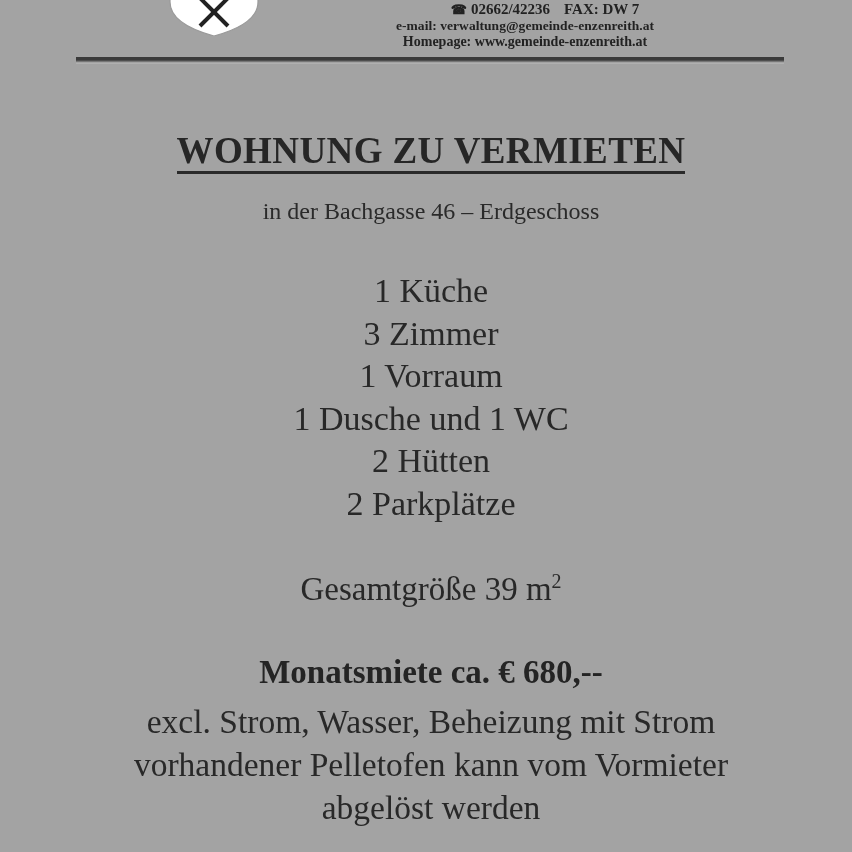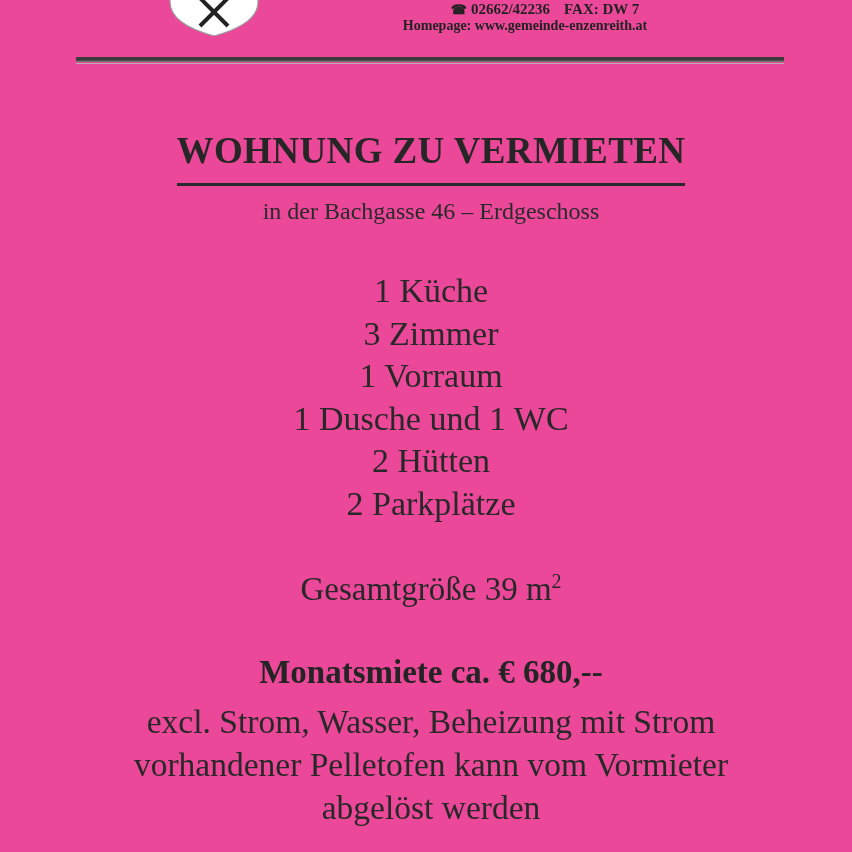--- a/index.html
+++ b/index.html
@@ -11,21 +11,21 @@
       width: 852px;
       height: 852px;
       position: relative;
       overflow: hidden;
       font-family: "Liberation Serif", "DejaVu Serif", serif;
       color: #2a2a2a;
     }
     .page {
       position: absolute;
       inset: 0;
-      background: #ec4899;
+      background: #a3a3a3;
     }
     
     .crest {
       position: absolute;
       left: 166px;
       top: -20px;
       width: 96px;
       height: 56px;
     }
     .crest svg { display: block; }
@@ -73,21 +73,21 @@
       width: 862px;
       text-align: center;
       font-weight: bold;
       font-size: 37px;
       letter-spacing: 0.4px;
       color: #262626;
     }
     .title span {
       display: inline-block;
       border-bottom: 3px solid #2a2a2a;
-      padding-bottom: 12px;
+      padding-bottom: 0px;
       line-height: 40px;
     }
     .subtitle {
       position: absolute;
       left: 0;
       top: 198px;
       width: 862px;
       text-align: center;
       font-size: 24px;
       color: #2a2a2a;
@@ -157,20 +157,21 @@
         <rect x="22" y="6" width="14" height="9" transform="rotate(-45 29 10)"></rect>
         <rect x="60" y="6" width="14" height="9" transform="rotate(45 67 10)"></rect>
       </g>
     </svg>
   </div>
 
   <div class="contact">
     <div class="line1">
       <span class="phone-icon">☎</span><span>02662/42236</span><span class="fax">FAX: DW 7</span>
     </div>
+    <div class="line2">e-mail: verwaltung@gemeinde-enzenreith.at</div>
     <div class="line3">Homepage: www.gemeinde-enzenreith.at</div>
   </div>
 
   <div class="header-rule"></div>
 
   <div class="title">
     <span>WOHNUNG ZU VERMIETEN</span>
   </div>
 
   <div class="subtitle">in der Bachgasse 46 – Erdgeschoss</div>

